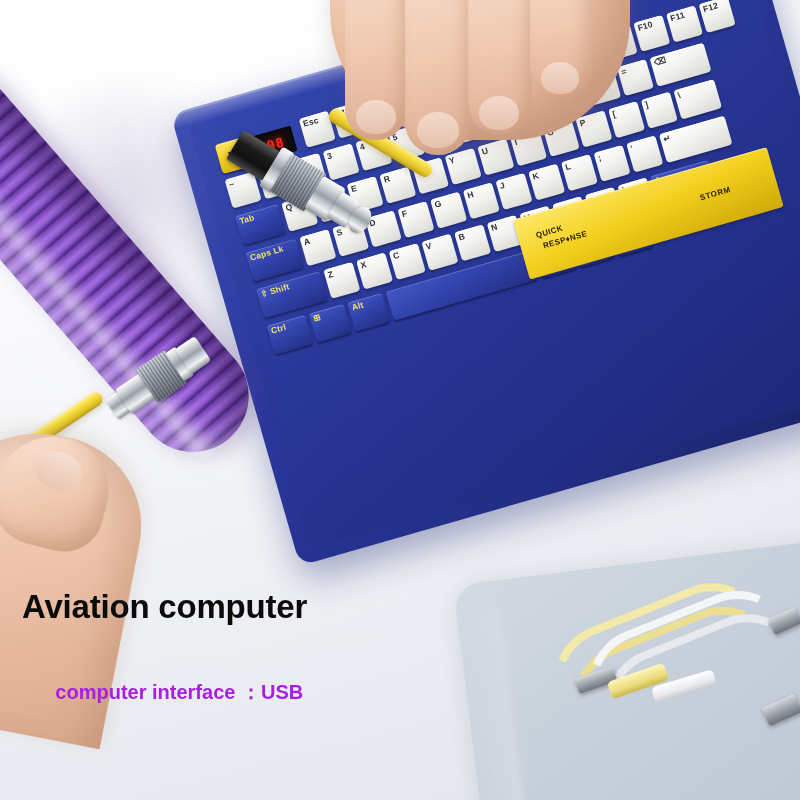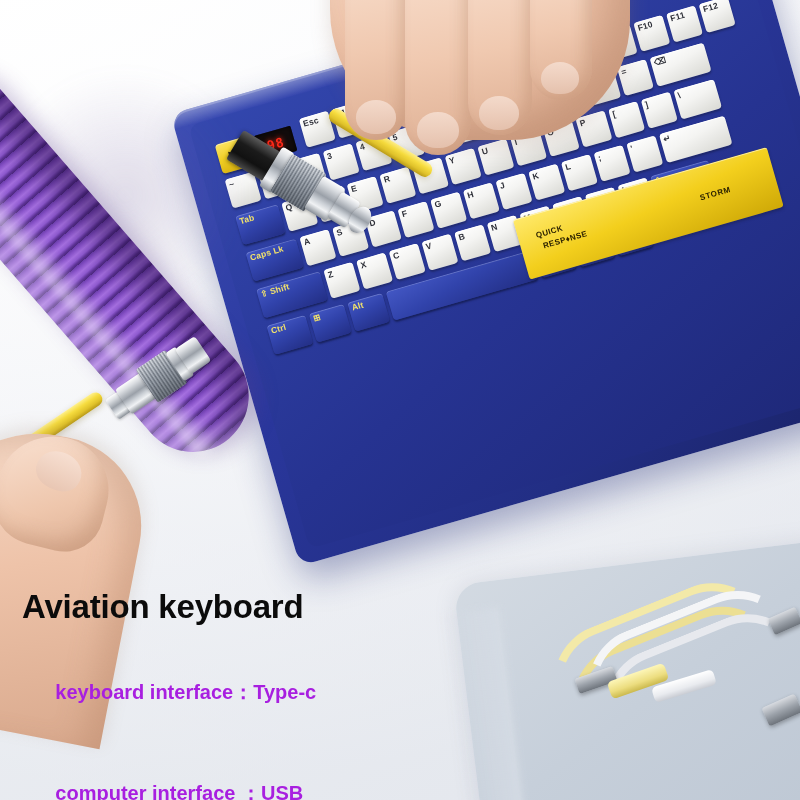--- a/index.html
+++ b/index.html
@@ -456,24 +456,21 @@
   <div class="usbcab usb-y2"></div>
   <div class="usbcab usb-w1"></div>
   <div class="usbcab usb-w2"></div>
   <div class="usbplug plug1"></div>
   <div class="plug-sleeve"></div>
   <div class="plug-sleeve2"></div>
   <div class="usbplug plug2"></div>
   <div class="usbplug plug3"></div>
 
   <div class="caption-wrap">
-    <div class="cap-title">Aviation keyboard</div>
-
-    <div class="cap-line">
-      <span class="cap-label">keyboard interface：</span><span class="cap-value">Type-c</span>
-    </div>
+    <div class="cap-title">Aviation computer</div>
+
 
     <div class="cap-line">
       <span class="cap-label">computer interface ：</span><span class="cap-value">USB</span>
     </div>
   </div>
 
 </div>
 
 </body></html>

